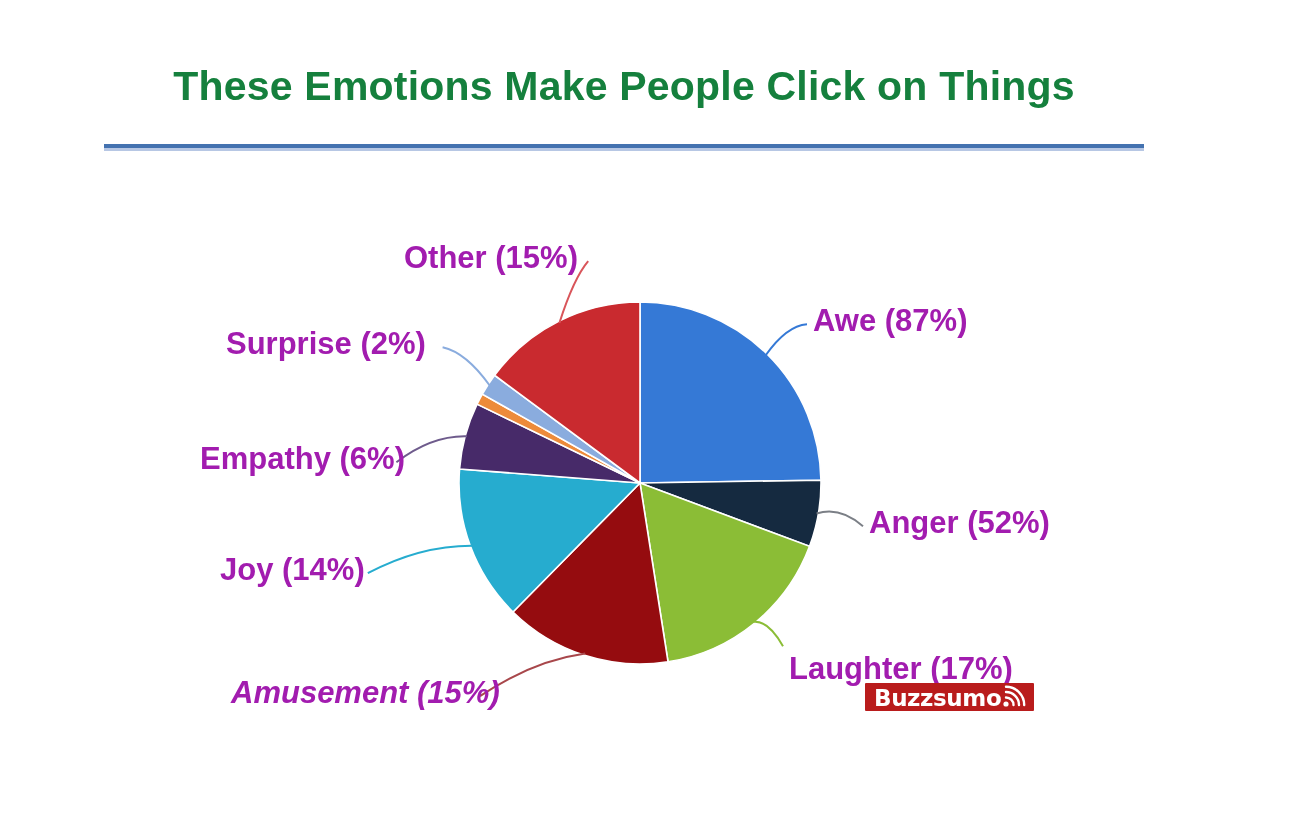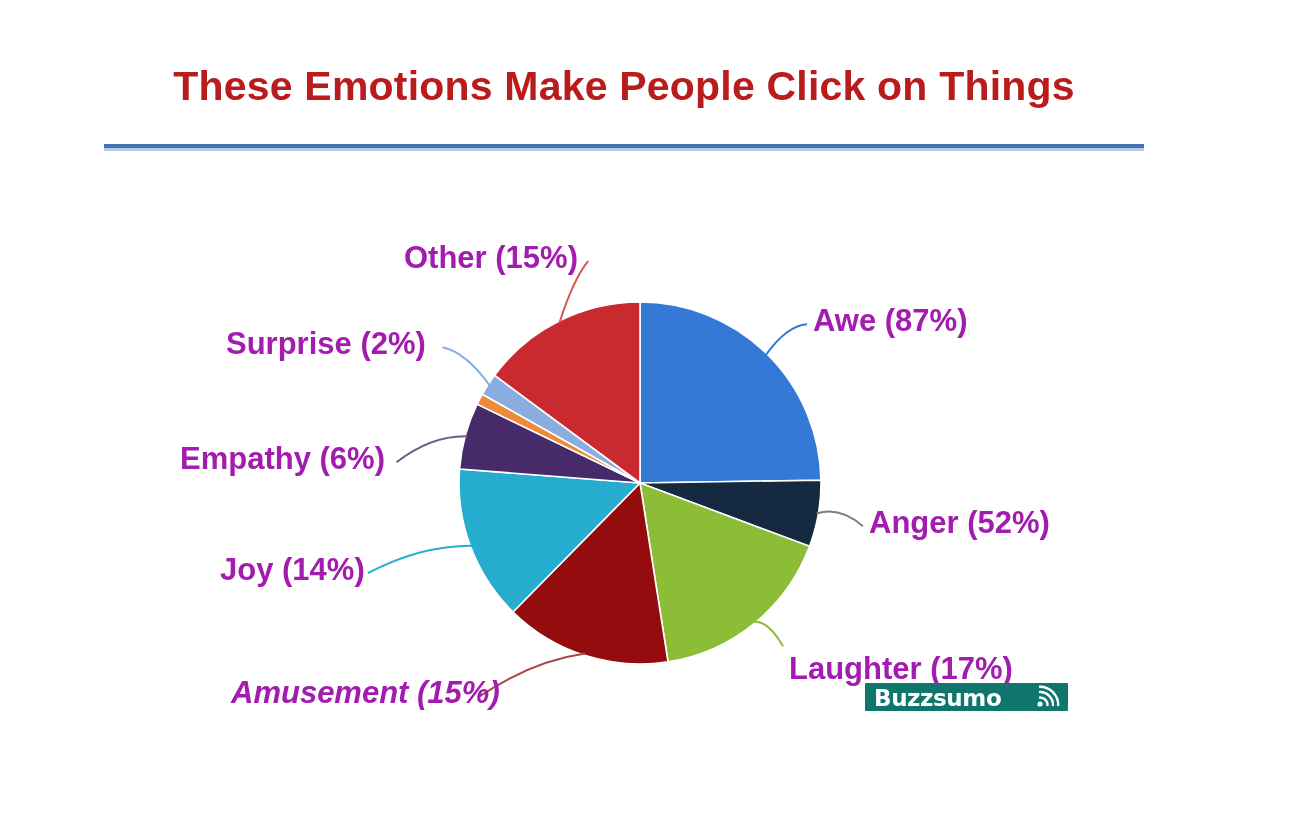--- a/index.html
+++ b/index.html
@@ -25,21 +25,21 @@
 
   
   #title {
     position: absolute;
     left: 104px;
     top: 64px;
     width: 1040px;
     text-align: center;
     font-size: 41px;
     font-weight: bold;
-    color: #b91c1c;
+    color: #15803d;
     letter-spacing: 0.2px;
     line-height: 1.1;
     white-space: nowrap;
   }
   #title-rule {
     position: absolute;
     left: 104px;
     top: 144px;
     width: 1040px;
     height: 4px;
@@ -73,24 +73,23 @@
     line-height: 1;
   }
 
   
   #logo {
     position: absolute;
     left: 865px;
     top: 683px;
     width: 169px;
     height: 28px;
-    background: #0f766e;
+    background: #b91c1c;
     border-radius: 1px;
     overflow: hidden;
-    padding-left: 34px;
   }
   #logo-text {
     position: absolute;
     left: 9px;
     top: 3px;
     font-size: 23px;
     font-weight: bold;
     color: #ffffff;
     letter-spacing: -0.4px;
     line-height: 25px;
@@ -135,21 +134,21 @@
           <path d="M 489.7 385.5 Q 466.1 352.4 442.6 347.2" stroke="#8aacde" stroke-width="2" fill="none"></path>
           <path d="M 559.4 323.0 Q 573.8 278.1 588.2 261.2" stroke="#d9555a" stroke-width="2" fill="none"></path>
         </g>
     </svg>
     <div id="pie-labels">
         <div class="dlabel" style="left: 813px; top: 305px;">Awe (87%)</div>
         <div class="dlabel" style="left: 869px; top: 507px;">Anger (52%)</div>
         <div class="dlabel" style="left: 789px; top: 653px;">Laughter (17%)</div>
         <div class="dlabel" style="left: 231px; top: 677px; font-style: italic;">Amusement (15%)</div>
         <div class="dlabel" style="left: 220px; top: 554px;">Joy (14%)</div>
-        <div class="dlabel" style="left: 180px; top: 443px;">Empathy (6%)</div>
+        <div class="dlabel" style="left: 200px; top: 443px;">Empathy (6%)</div>
         <div class="dlabel" style="left: 226px; top: 328px; text-align: center;">Surprise (2%)</div>
         <div class="dlabel" style="left: 404px; top: 242px;">Other (15%)</div>
       </div>
   </div>
 
   <div id="logo">
     <div id="logo-text">Buzzsumo</div>
     <svg id="logo-wifi" viewBox="0 0 30 27">
       <circle cx="9" cy="19" r="2.6" fill="#ffffff"></circle>
       <path d="M9 12.5 A7.5 7.5 0 0 1 16.5 20" stroke="#ffffff" stroke-width="2.4" fill="none" stroke-linecap="round"></path>

